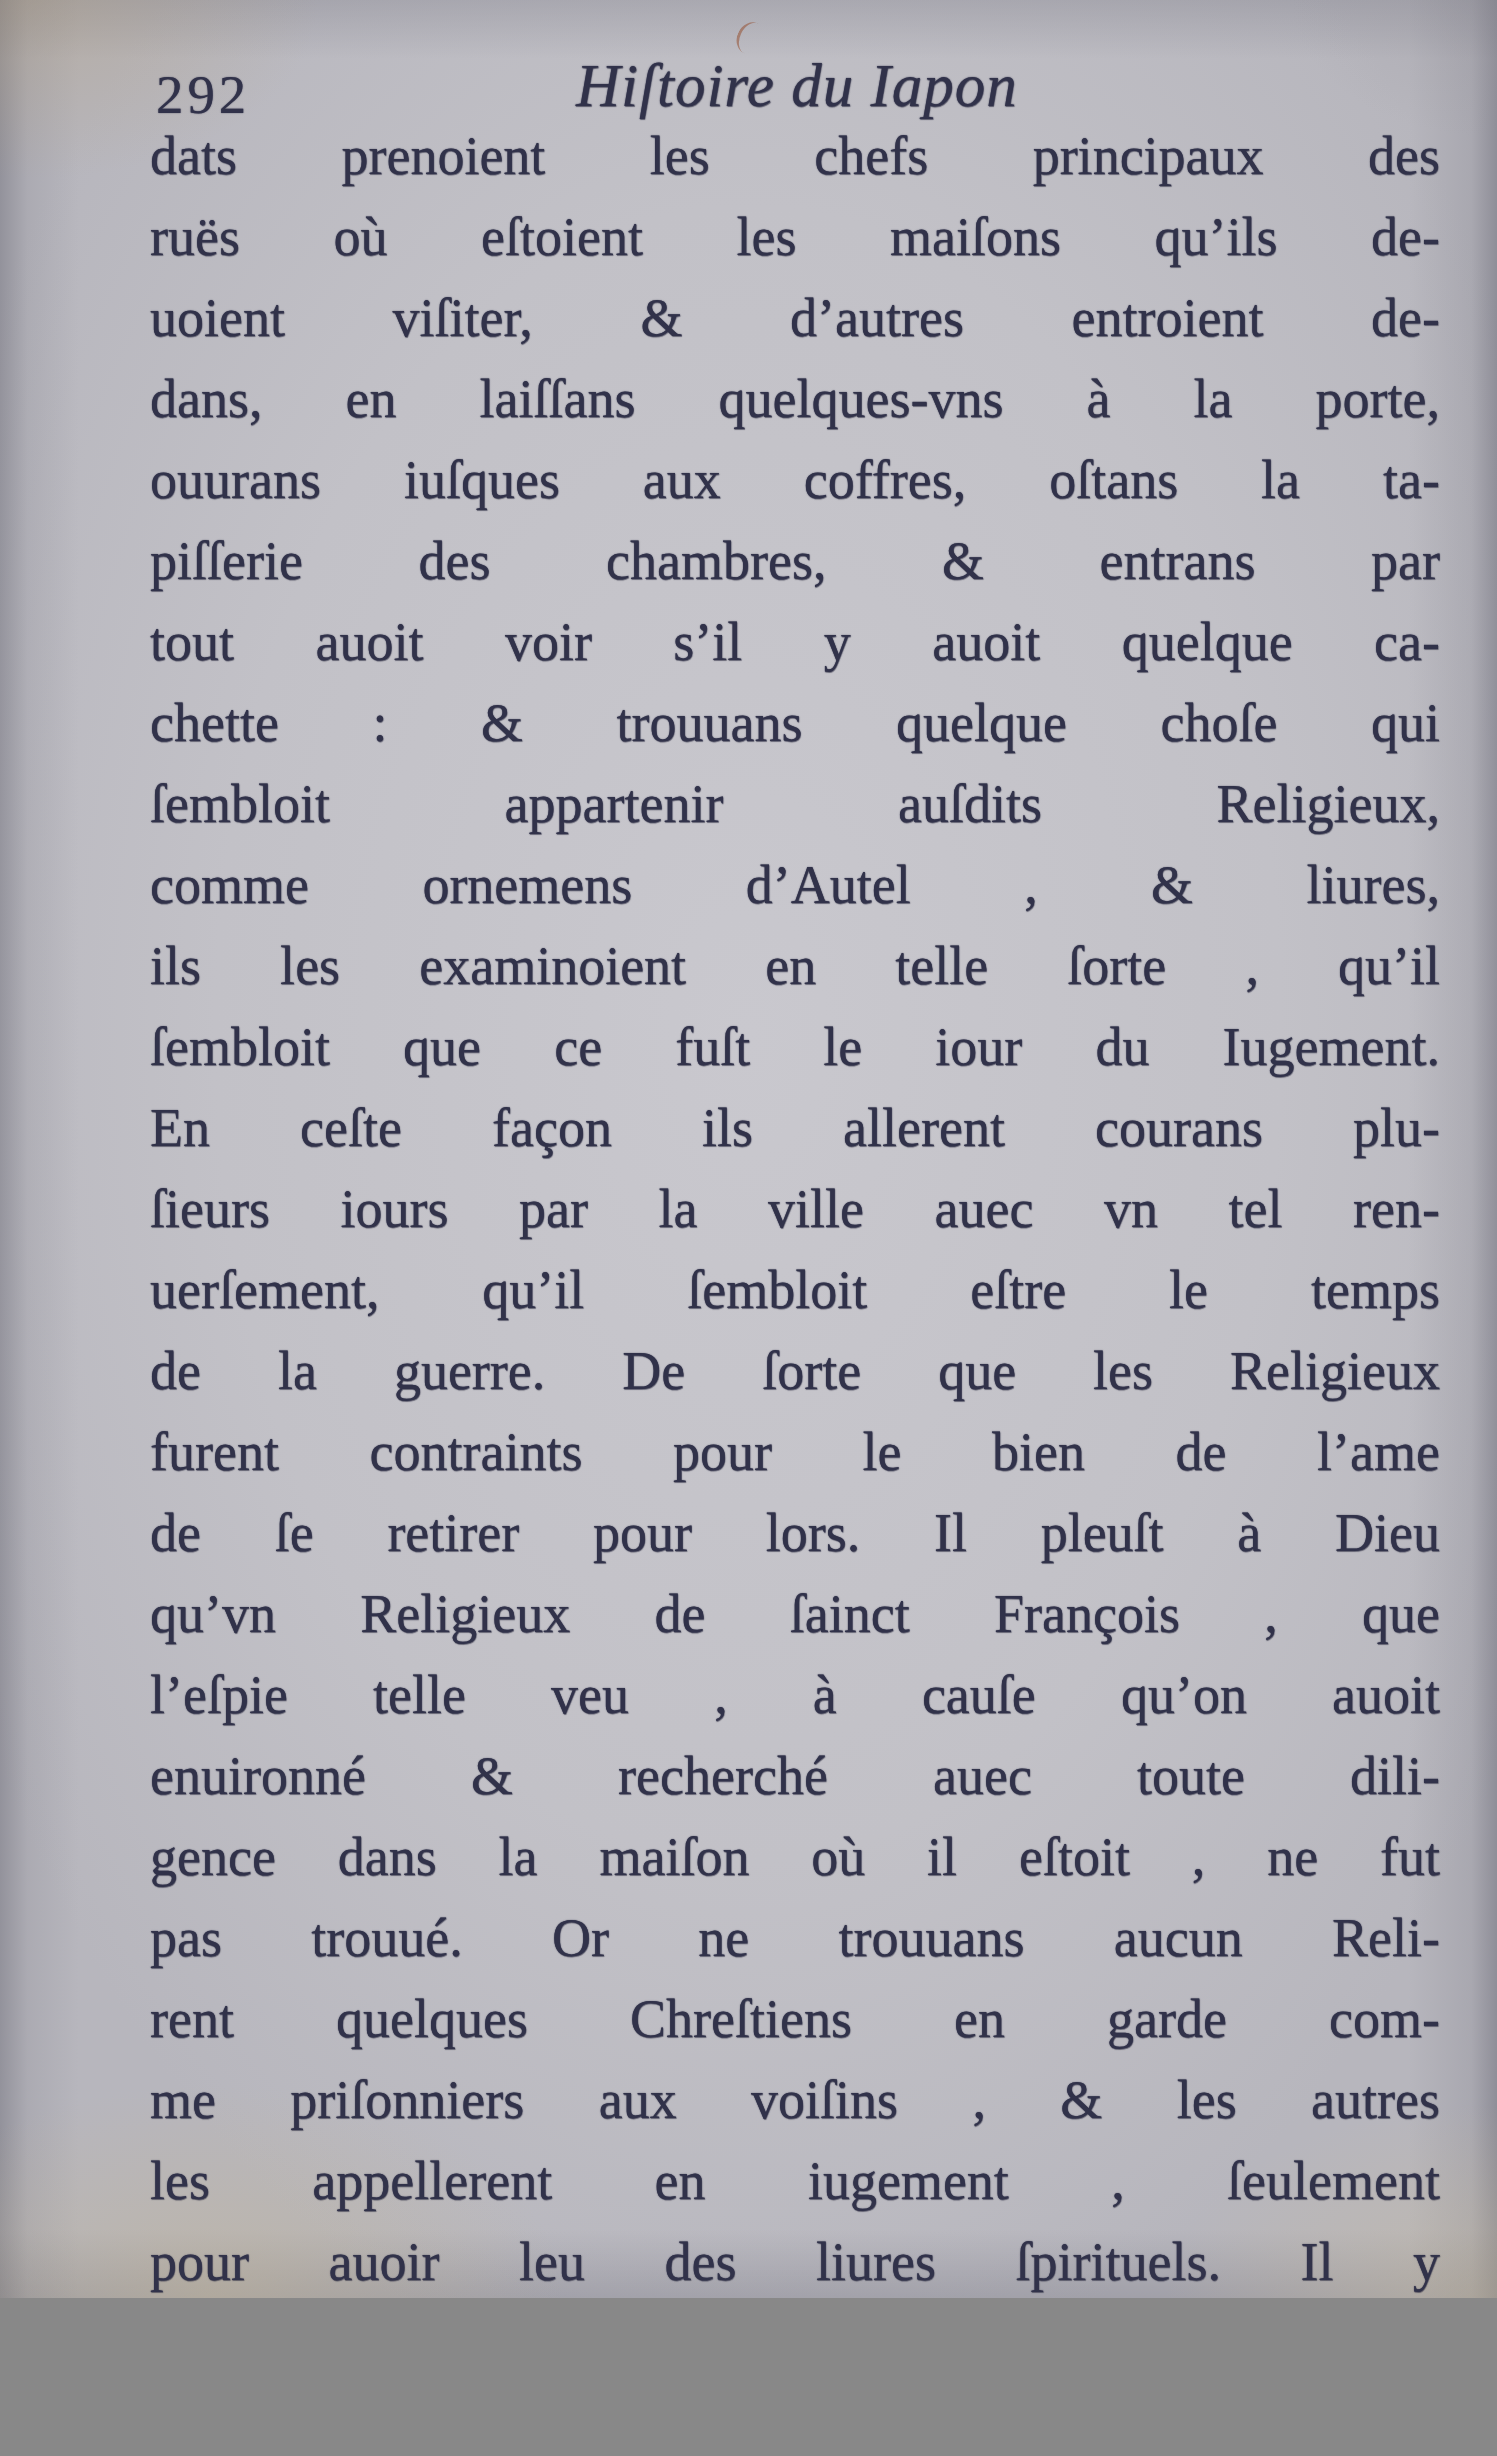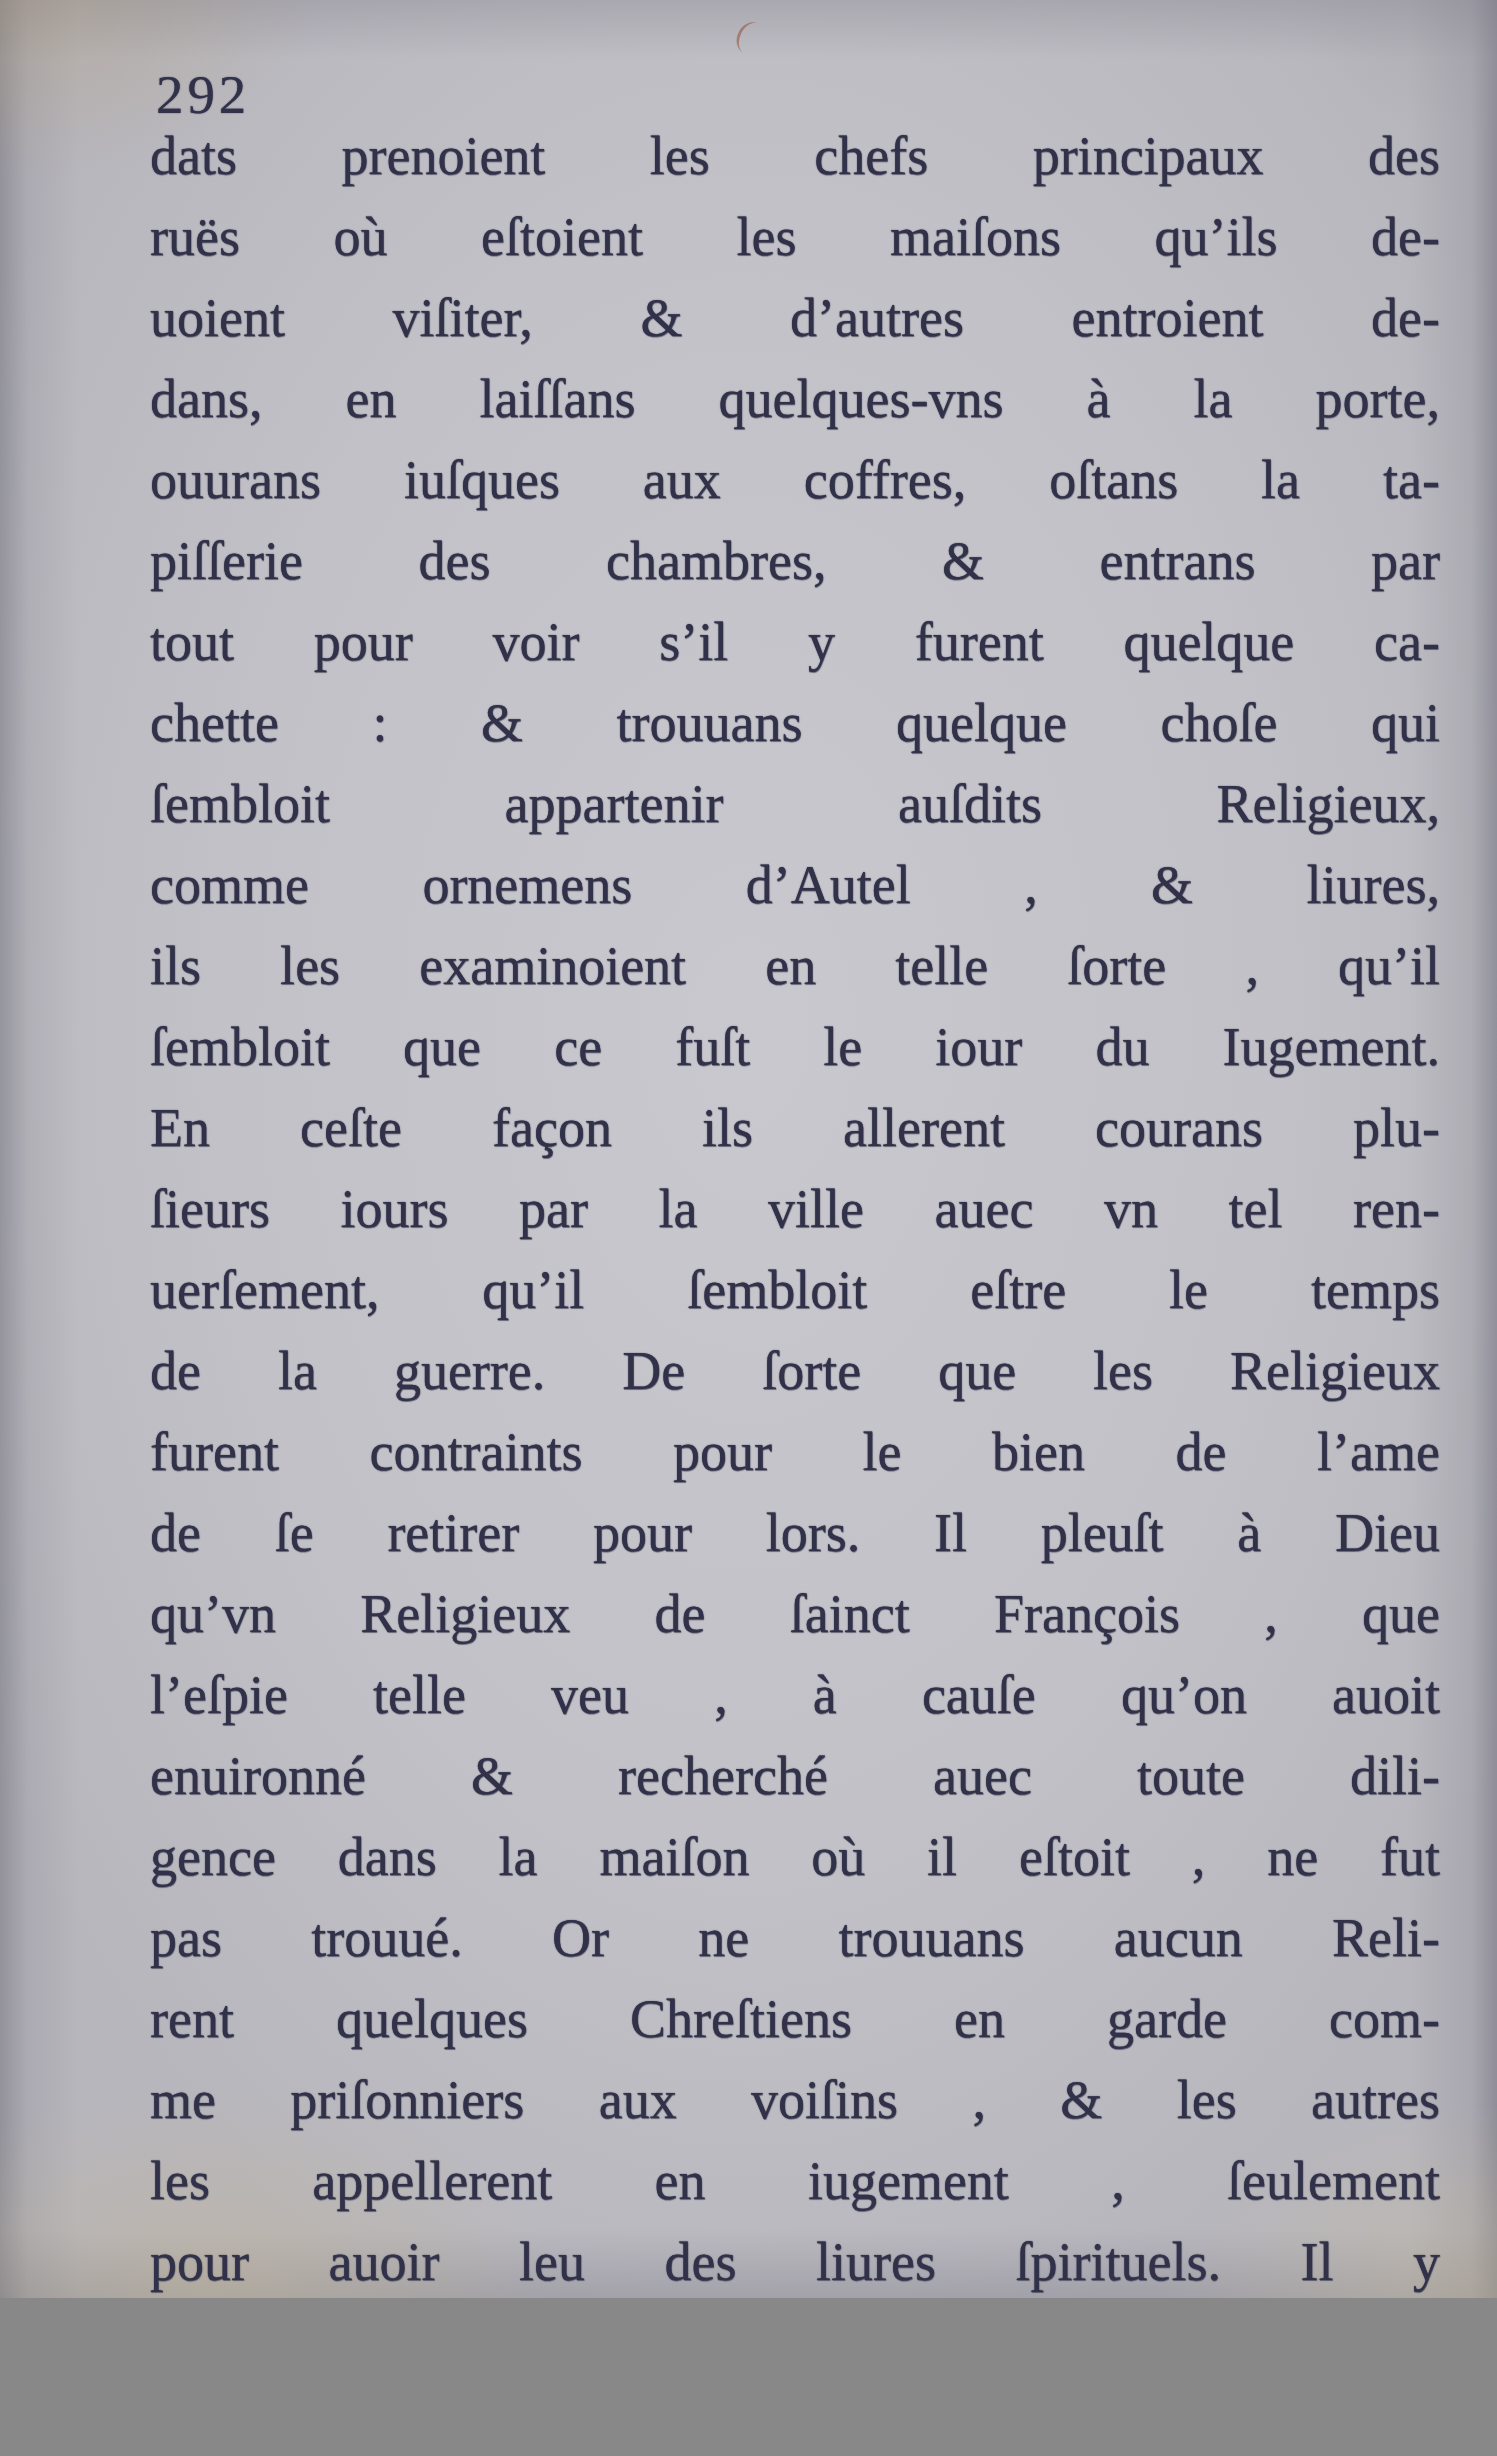--- a/index.html
+++ b/index.html
@@ -72,29 +72,30 @@
     border-radius:50%;
     transform:rotate(25deg);
   }
 </style>
 </head>
 <body>
 
 <div class="page">
   <div class="header">
     <div class="page-number">292</div>
+    <div class="running-title">Hiſtoire du Iapon</div>
   </div>
   <div class="body-text">
       <div class="line">dats prenoient les chefs principaux des</div>
       <div class="line">ruës où eſtoient les maiſons qu’ils de-</div>
       <div class="line">uoient viſiter, &amp; d’autres entroient de-</div>
       <div class="line">dans, en laiſſans quelques-vns à la porte,</div>
       <div class="line">ouurans iuſques aux coffres, oſtans la ta-</div>
       <div class="line">piſſerie des chambres, &amp; entrans par</div>
-      <div class="line">tout pour voir s’il y furent quelque ca-</div>
+      <div class="line">tout auoit voir s’il y auoit quelque ca-</div>
       <div class="line">chette : &amp; trouuans quelque choſe qui</div>
       <div class="line">ſembloit appartenir auſdits Religieux,</div>
       <div class="line">comme ornemens d’Autel , &amp; liures,</div>
       <div class="line">ils les examinoient en telle ſorte , qu’il</div>
       <div class="line">ſembloit que ce fuſt le iour du Iugement.</div>
       <div class="line">En ceſte façon ils allerent courans plu-</div>
       <div class="line">ſieurs iours par la ville auec vn tel ren-</div>
       <div class="line">uerſement, qu’il ſembloit eſtre le temps</div>
       <div class="line">de la guerre. De ſorte que les Religieux</div>
       <div class="line">furent contraints pour le bien de l’ame</div>

